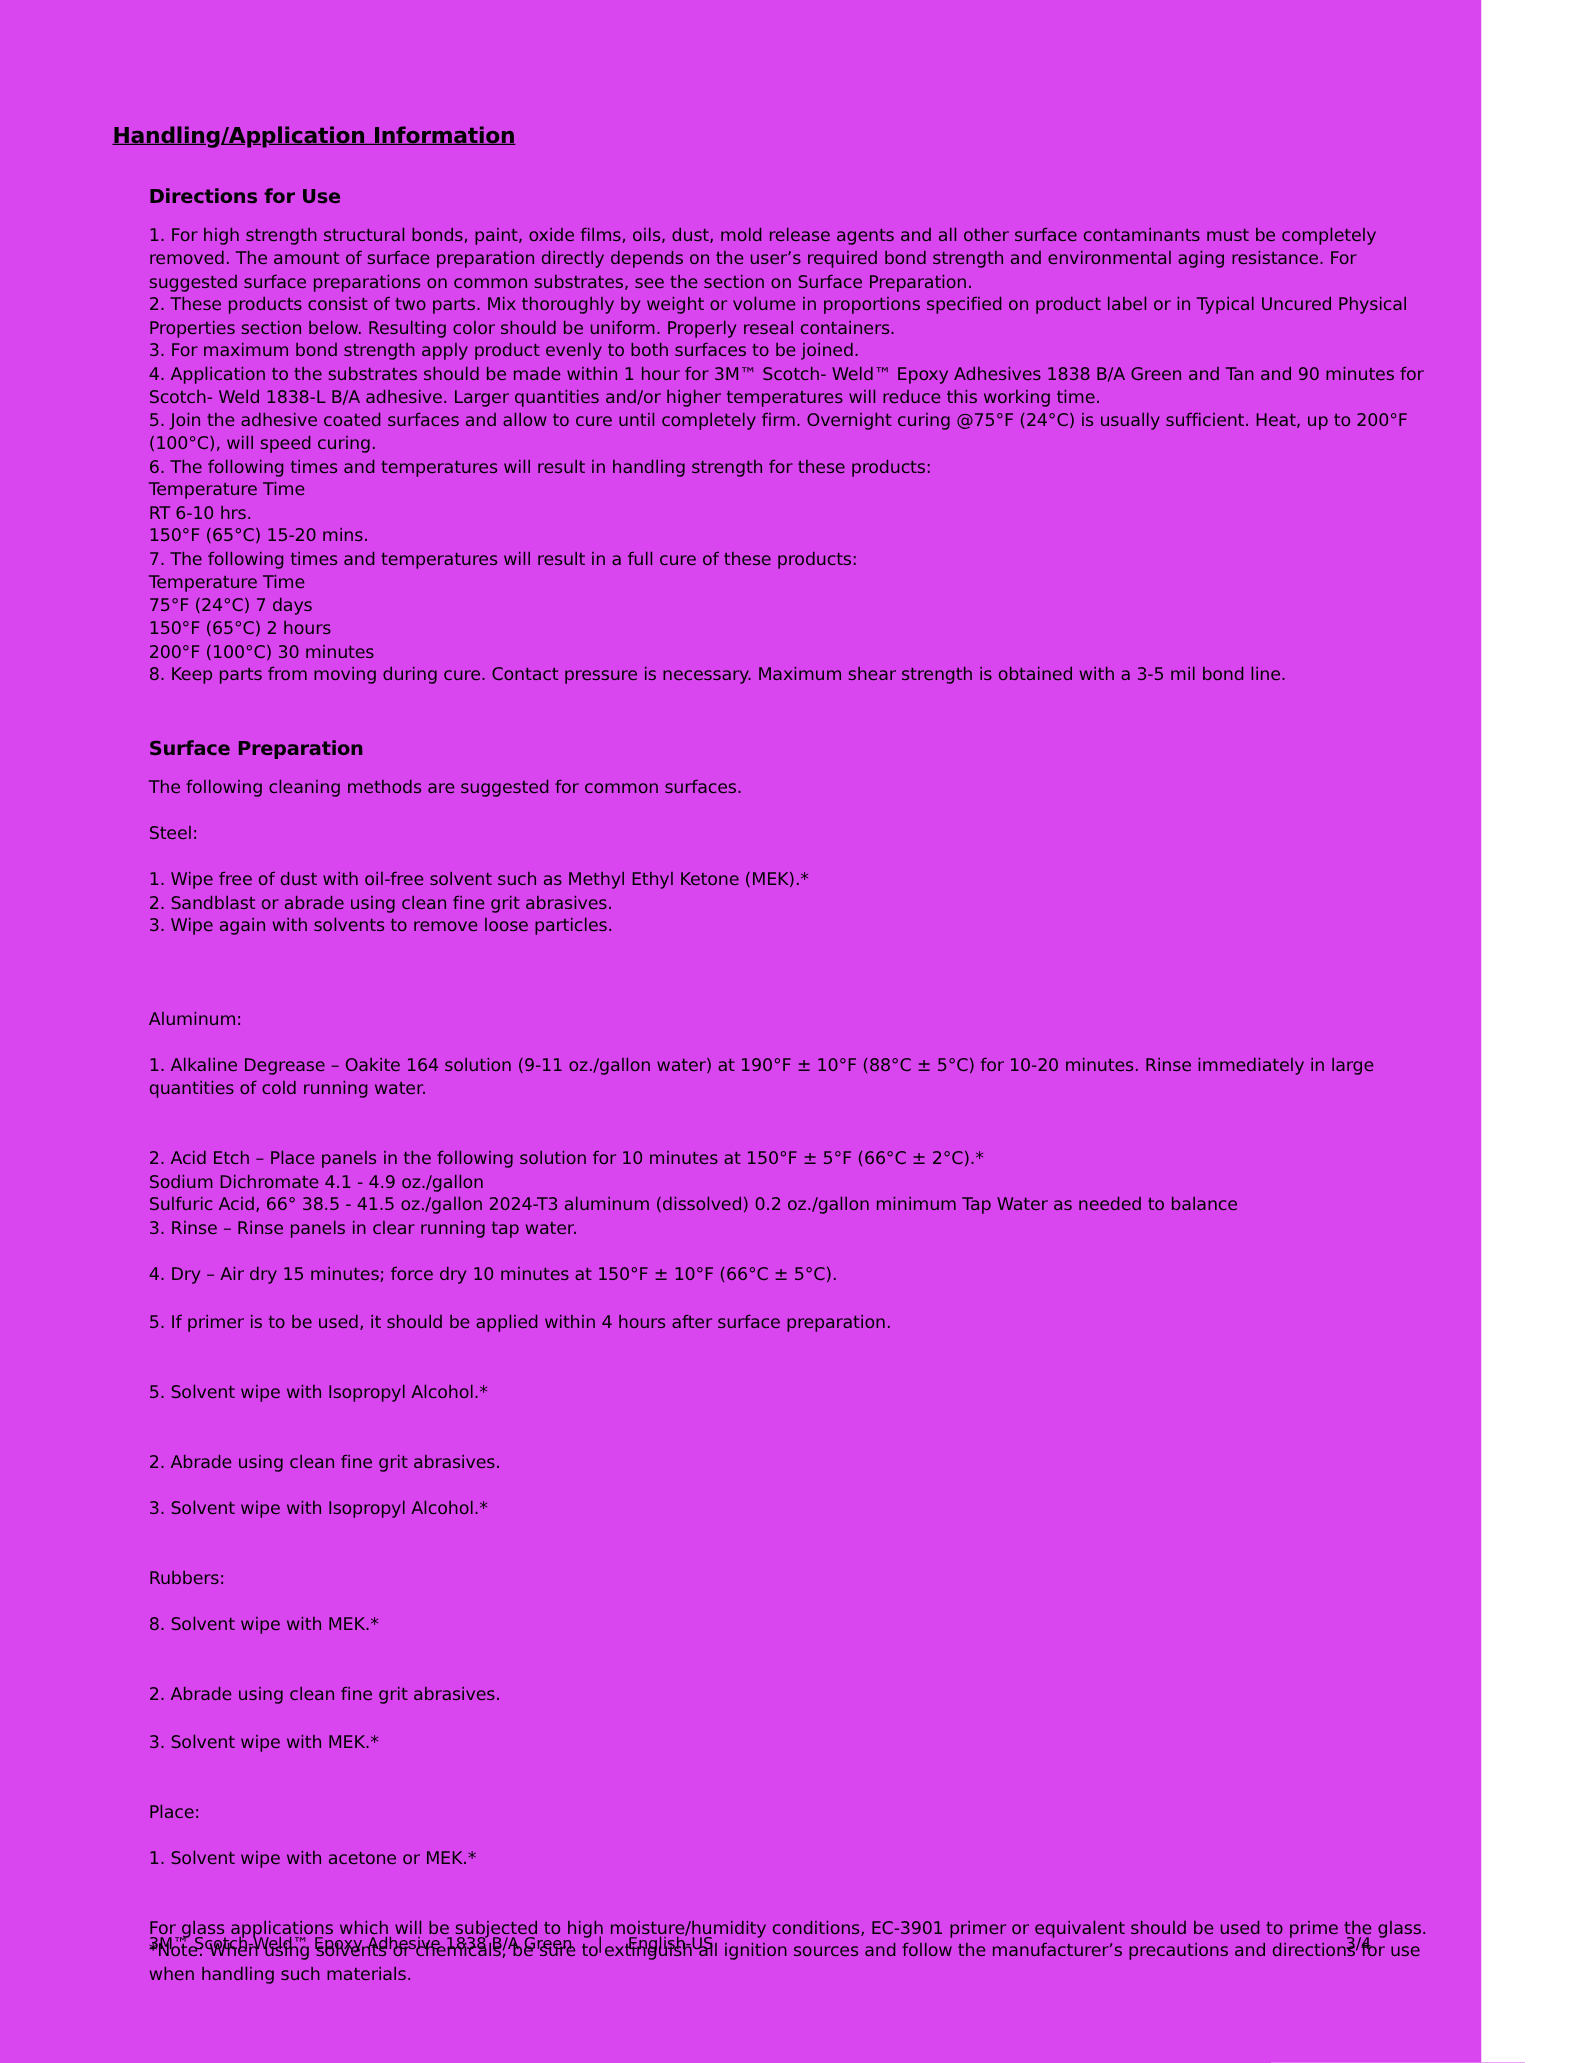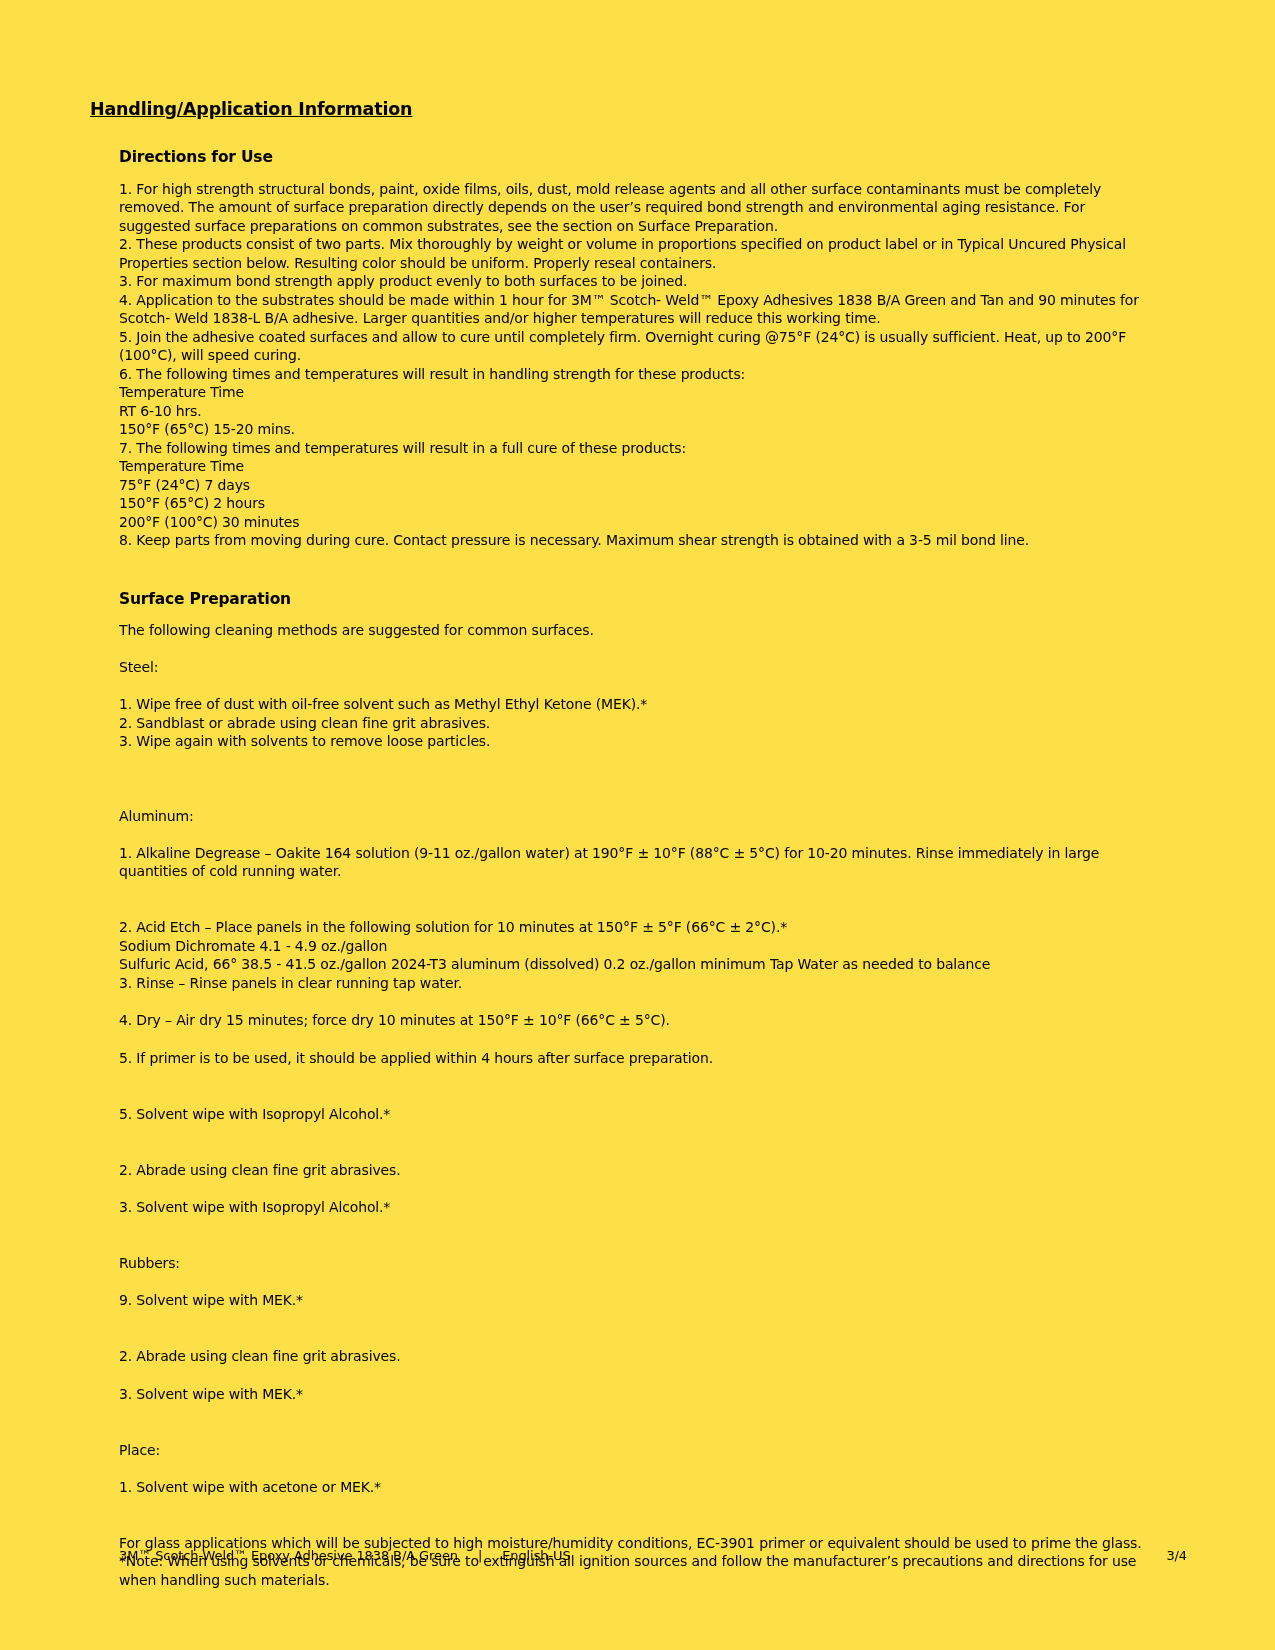--- a/index.html
+++ b/index.html
@@ -1,20 +1,20 @@
 <!DOCTYPE html>
 <html><head>
 <meta charset="utf-8">
 <style>
   html, body { margin: 0; padding: 0; }
   .page {
     position: relative;
-    width: 1275px;
+    width: 1185px;
     height: 1650px;
-    background: #fde047;
+    background: #d946ef;
     font-family: "DejaVu Sans", "Liberation Sans", sans-serif;
     color: #000000;
     overflow: hidden;
   }
   .doc-title {
     position: absolute;
     left: 90px;
     top: 99px;
     font-size: 17.5px;
     font-weight: bold;
@@ -116,21 +116,21 @@
       <div class="block gap">
         <span class="txt">5. Solvent wipe with Isopropyl Alcohol.*</span>
       </div>
 
       <p class="block gap">2. Abrade using clean fine grit abrasives.</p>
 
       <p class="block gap">3. Solvent wipe with Isopropyl Alcohol.*</p>
 
       <div class="block gap">
         <span class="lbl">Rubbers:</span>
-        <span class="txt">9. Solvent wipe with MEK.*</span>
+        <span class="txt">8. Solvent wipe with MEK.*</span>
       </div>
 
       <p class="block gap">2. Abrade using clean fine grit abrasives.</p>
 
       <p class="block gap">3. Solvent wipe with MEK.*</p>
 
       <div class="block gap">
         <span class="lbl">Place:</span>
         <span class="txt">1. Solvent wipe with acetone or MEK.*</span>
       </div>

